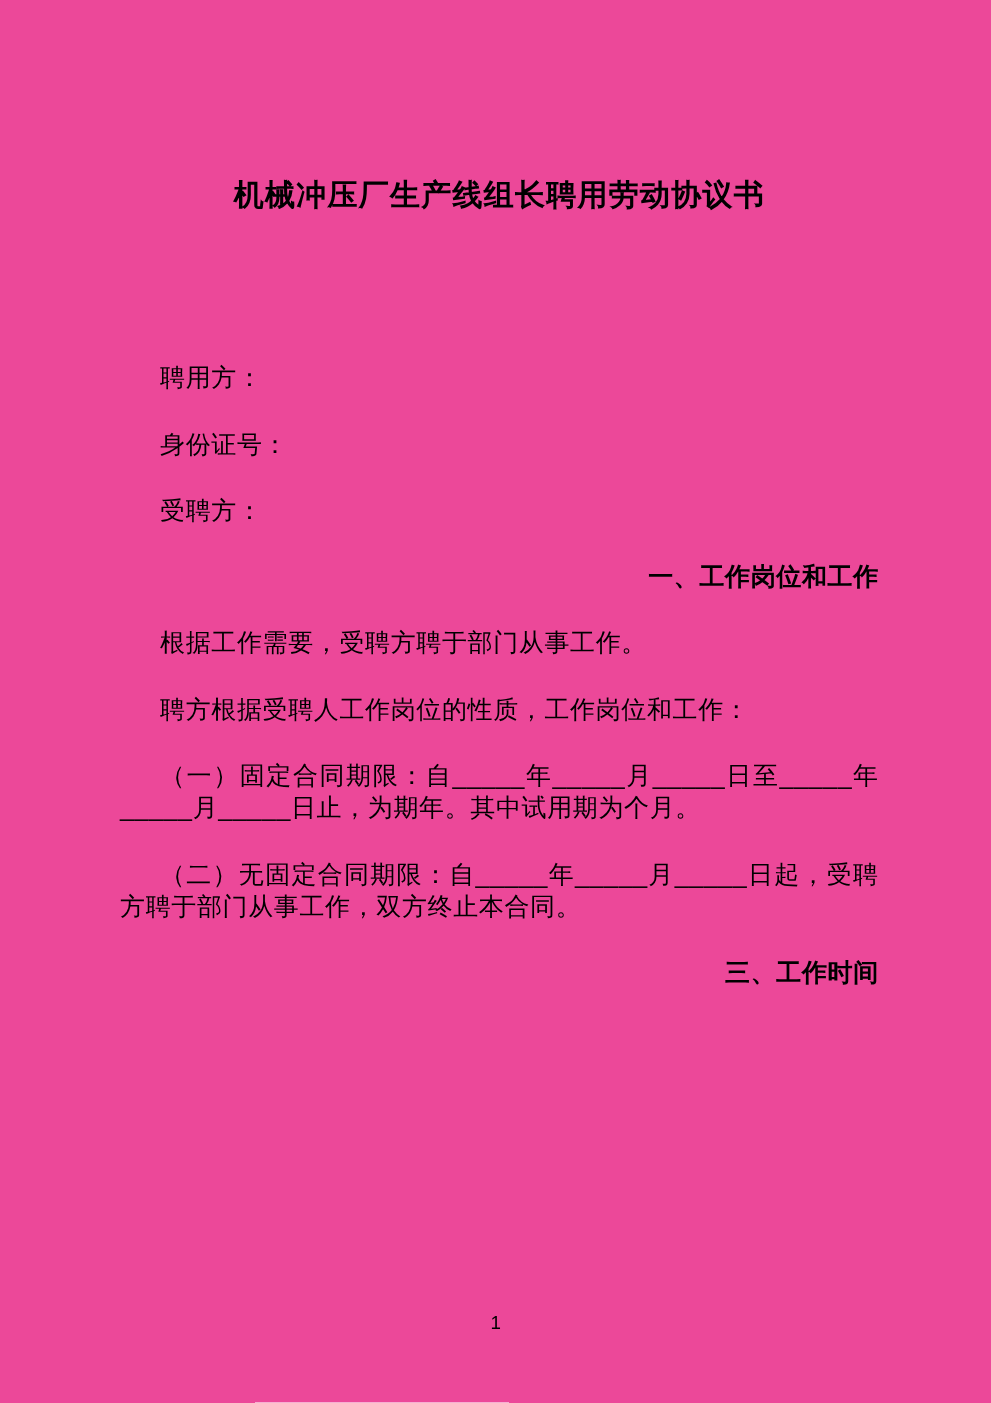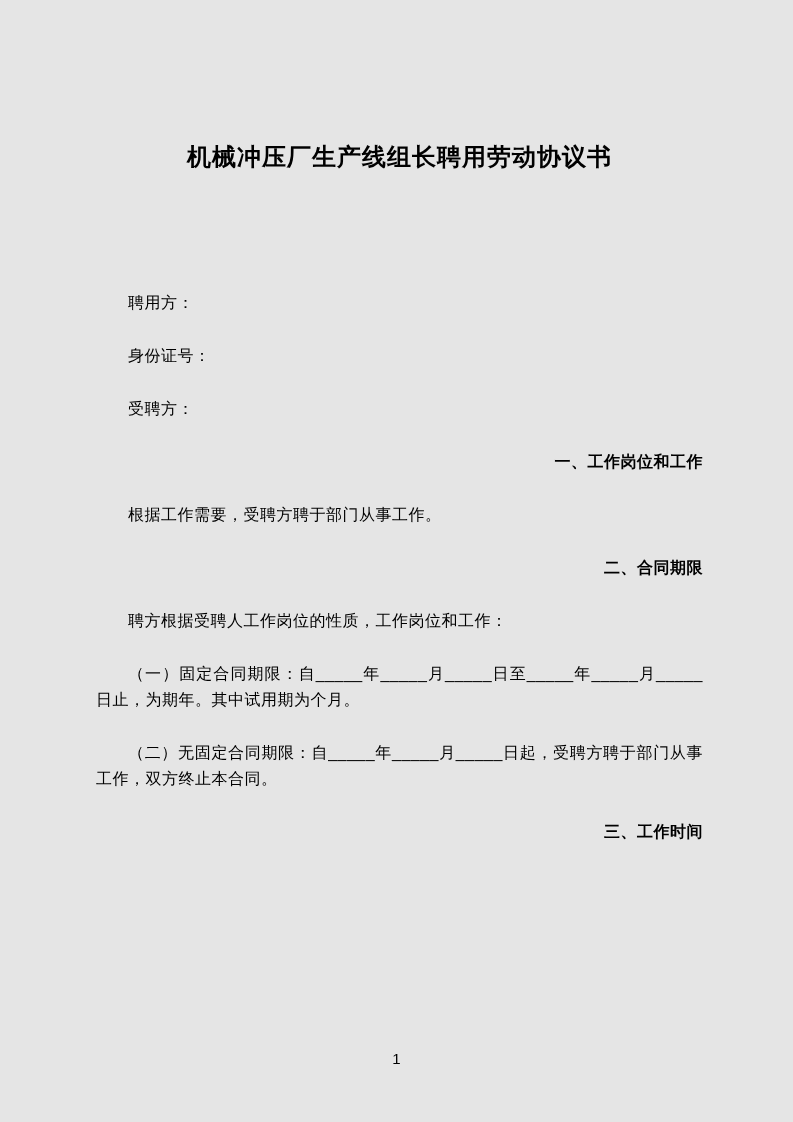--- a/index.html
+++ b/index.html
@@ -5,37 +5,37 @@
   html, body {
     margin: 0;
     padding: 0;
     background: #ffffff;
   }
   .page {
     position: relative;
     width: 793px;
     height: 1122px;
     margin: 0 auto;
-    background: #e5e5e5;
+    background: #ec4899;
     color: #000000;
     font-family: "Liberation Sans", "DejaVu Sans", sans-serif;
     box-sizing: border-box;
     padding: 143px 90px 0 96px;
     overflow: hidden;
   }
   .doc-title {
     font-size: 24px;
     font-weight: bold;
     line-height: 28px;
     text-align: center;
     letter-spacing: 1px;
     margin: 0 0 119px 0;
   }
   .page p {
-    font-size: 16px;
+    font-size: 20px;
     line-height: 26px;
     margin: 2px 0 27px 0;
     text-indent: 32px;
     text-align: justify;
     letter-spacing: 0.5px;
   }
   .page p.heading {
     font-weight: bold;
     text-align: right;
   }
@@ -64,21 +64,20 @@
 
   <p class="label-line">身份证号：</p>
 
   <p class="label-line">受聘方：</p>
 
 
   <p class="heading">一、工作岗位和工作</p>
 
   <p>根据工作需要，受聘方聘于部门从事工作。</p>
 
-  <p class="heading">二、合同期限</p>
 
   <p>聘方根据受聘人工作岗位的性质，工作岗位和工作：</p>
 
   <p>（一）固定合同期限：自_____年_____月_____日至_____年_____月_____日止，为期年。其中试用期为个月。</p>
 
   <p>（二）无固定合同期限：自_____年_____月_____日起，受聘方聘于部门从事工作，双方终止本合同。</p>
 
   <p class="heading">三、工作时间</p>
 
   <div class="page-number">1</div>

